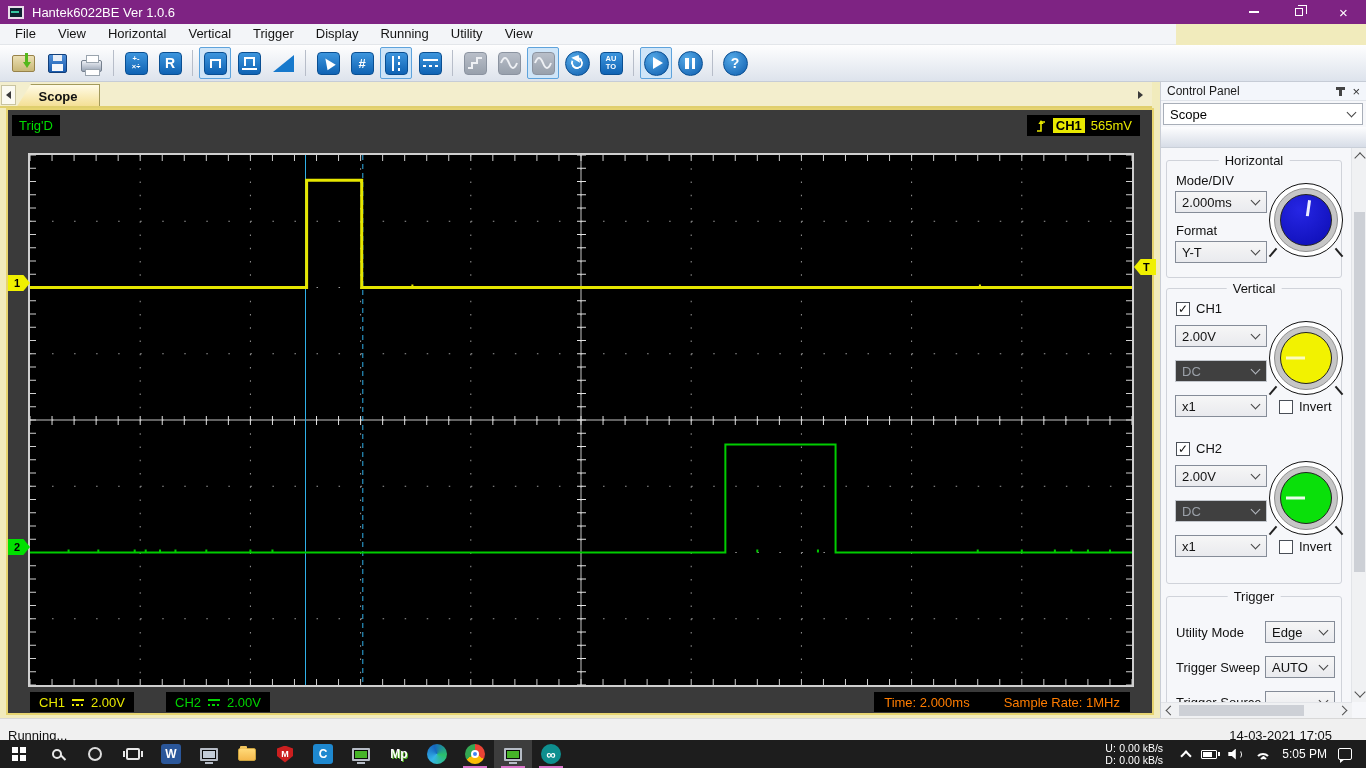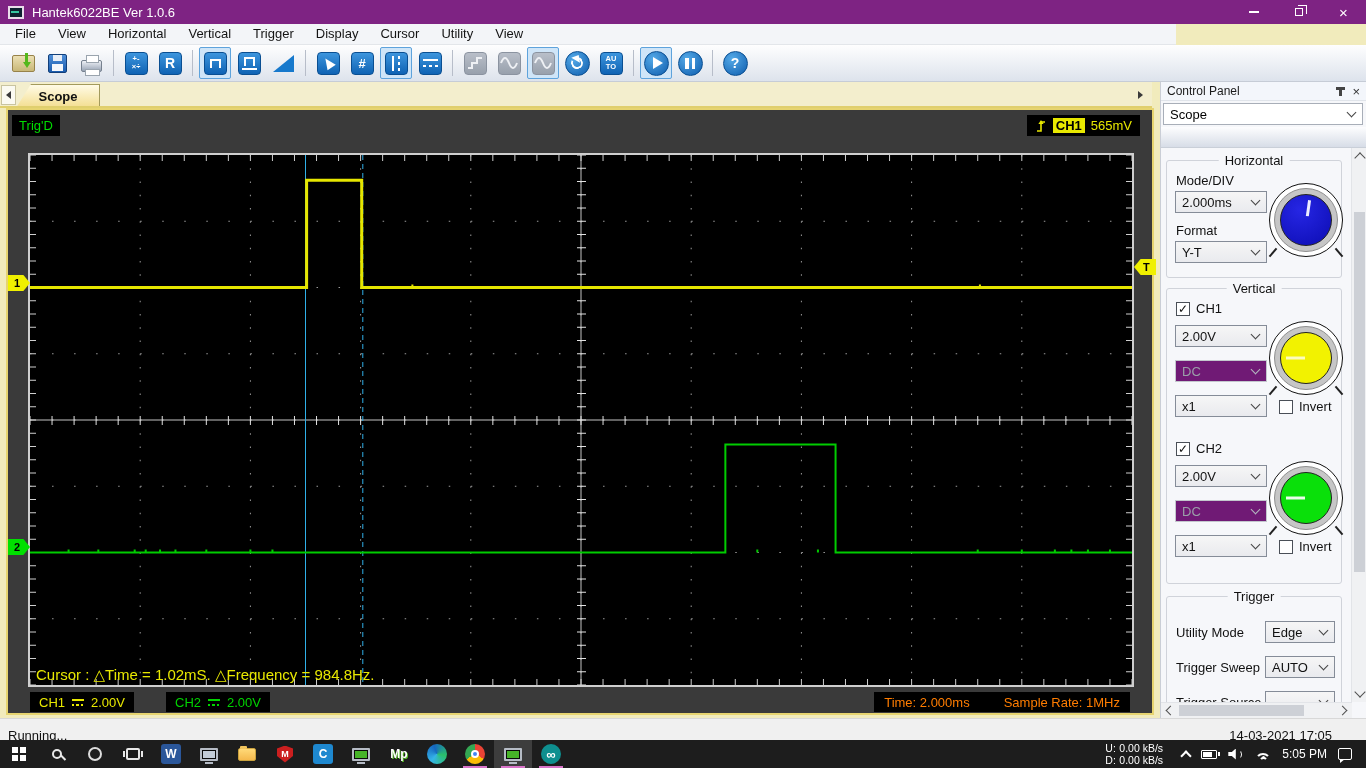--- a/index.html
+++ b/index.html
@@ -96,21 +96,21 @@
   .pin::before { content:''; position:absolute; left:-3px; top:0; width:9px; height:3px; background:#444; }
   .cp-x { font-size:13px; color:#333; line-height:1; }
   #cp-combo { position:absolute; left:2px; top:21px; width:200px; height:22px; background:#fff; border:1px solid #a8aeb8; display:flex; align-items:center; padding-left:6px; font-size:13px; }
   .chev { margin-left:auto; margin-right:7px; width:7px; height:7px; border-right:1.6px solid #444; border-bottom:1.6px solid #444; transform:rotate(45deg); margin-top:-3px; }
   #cp-strip { position:absolute; left:0; top:45px; width:206px; height:21px; background:linear-gradient(#fdfdfe,#d7dde7); border-bottom:1px solid #c9cfd8; }
   #cp-content { position:absolute; left:0; top:66px; width:191px; height:554px; overflow:hidden; }
   .grp { position:absolute; left:5px; width:176px; border:1px solid #d0d3da; border-radius:3px; }
   .grp-title { position:absolute; top:-8px; left:50%; transform:translateX(-50%); background:#f6f7fa; padding:0 6px; font-size:13px; color:#111; white-space:nowrap; }
   .cp-lbl { position:absolute; left:9px; font-size:13px; color:#111; }
   .combo { position:absolute; height:22px; background:linear-gradient(#f6f6f6,#e9eaee); border:1px solid #858c98; display:flex; align-items:center; font-size:13px; color:#111; padding-left:6px; }
-  .combo.dis { background:#701a75; border-color:#c3c7cd; color:#9aa0a8;gap:32px; }
+  .combo.dis { background:#404040; border-color:#c3c7cd; color:#9aa0a8;gap:32px; }
   .combo.dis .chev { border-color:#b4b9c0; }
   .cbrow { position:absolute; display:flex; align-items:center; gap:6px; font-size:13px; color:#111; }
   .cb { width:14px; height:14px; border:1px solid #4a4f57; background:#fff; display:flex; align-items:center; justify-content:center; font-size:12px; color:#111; line-height:1; }
   .knob { position:absolute; width:74px; height:74px; border-radius:50%; background:#fff; border:1px solid #111; display:flex; align-items:center; justify-content:center; }
   .knob::before { content:''; position:absolute; left:2px; bottom:-2px; width:2px; height:11px; background:#222; transform:rotate(40deg); }
   .knob::after { content:''; position:absolute; right:2px; bottom:-2px; width:2px; height:11px; background:#222; transform:rotate(-40deg); }
   .knob .ring { width:64px; height:64px; border-radius:50%; background:#c6c6c6; border:1px solid #8f8f8f; display:flex; align-items:center; justify-content:center; }
   .knob .face { width:52px; height:52px; border-radius:50%; border:1px solid #222; position:relative; }
   .face.blue { background:radial-gradient(circle at 38% 30%, #2626e4, #0c0cb2); }
   .face.yellow { background:#f2f200; }
@@ -197,21 +197,21 @@
   </div>
 </div>
 
 <div id="menubar">
     <span class="menu-item">File</span>
     <span class="menu-item">View</span>
     <span class="menu-item">Horizontal</span>
     <span class="menu-item">Vertical</span>
     <span class="menu-item">Trigger</span>
     <span class="menu-item">Display</span>
-    <span class="menu-item">Cursor</span>
+    <span class="menu-item">Running</span>
     <span class="menu-item">Utility</span>
     <span class="menu-item">View</span>
   </div>
 
 <div id="toolbar">
     <div class="tb-btn">
       <span class="ic-open">
         <span class="stem"></span>
         <span class="head"></span>
       </span>
@@ -680,21 +680,20 @@
     <div class="marker left yellow" style="left:0; top:165px;">
         <span>1</span>
       </div>
     <div class="marker left green" style="left:0; top:429px;">
         <span>2</span>
       </div>
     <div class="marker right yellow" style="left:1126px; top:149px;">
         <span>T</span>
       </div>
 
-    <div id="cursor-readout">Cursor : △Time = 1.02mS. △Frequency = 984.8Hz.</div>
 
     <div class="ch-readout" style="left:22px; color:#e8e800;">
       <span>CH1</span>
       <span class="dc"></span>
       <span>2.00V</span>
     </div>
     <div class="ch-readout" style="left:158px; color:#00d400;">
       <span>CH2</span>
       <span class="dc"></span>
       <span>2.00V</span>

